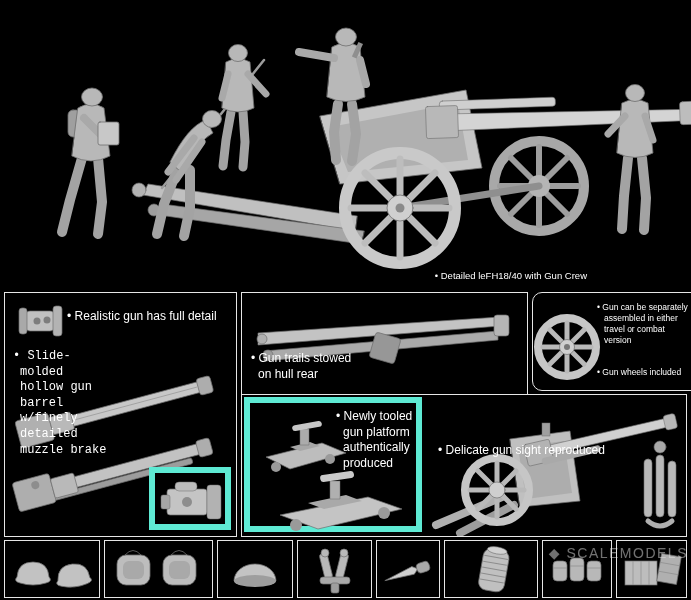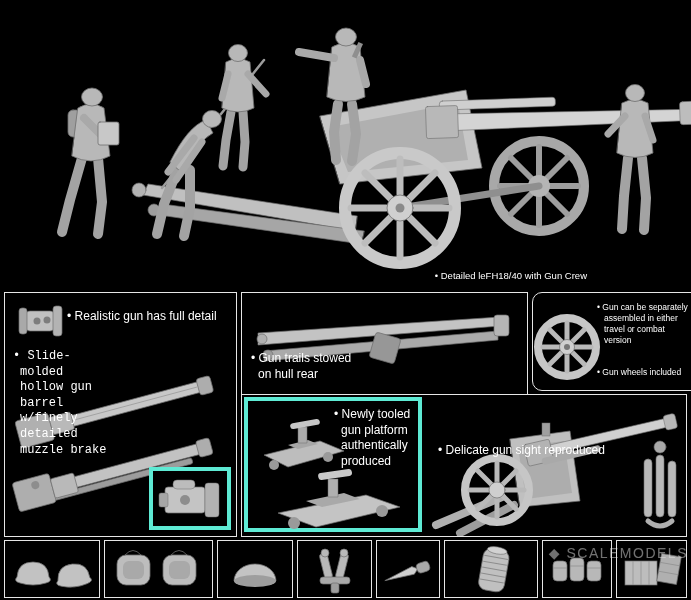--- a/index.html
+++ b/index.html
@@ -1,19 +1,19 @@
 <!DOCTYPE html>
 <html><head>
 <meta charset="utf-8">
 <style>
   html,body{margin:0;padding:0;background:#000;}
   .stage{position:relative;width:691px;height:600px;background:#000;overflow:hidden;
          font-family:"Liberation Sans",sans-serif;color:#fff;}
   .panel{position:absolute;border:1px solid #e6e6e6;background:#000;box-sizing:border-box;}
-  .inset{position:absolute;border:4px solid #5eead4;background:#000;box-sizing:border-box;}
+  .inset{position:absolute;border:6px solid #5eead4;background:#000;box-sizing:border-box;}
   .cap{position:absolute;font-size:12px;line-height:1.3;color:#fff;padding-left:7px;text-indent:-7px;}
   .cap.sm{font-size:8.5px;}
   .hero{position:absolute;left:0;top:0;width:586px;height:291px;background:#000;padding-left:12px;}
   .hero-cap{position:absolute;right:11px;bottom:10px;font-size:9.5px;color:#fff;}
   .watermark{position:absolute;left:546px;top:545px;width:142px;text-align:right;
              font-size:14px;letter-spacing:1.5px;color:rgba(225,225,225,0.5);white-space:nowrap;}
   svg{display:block;}
 </style>
 </head>
 <body>

